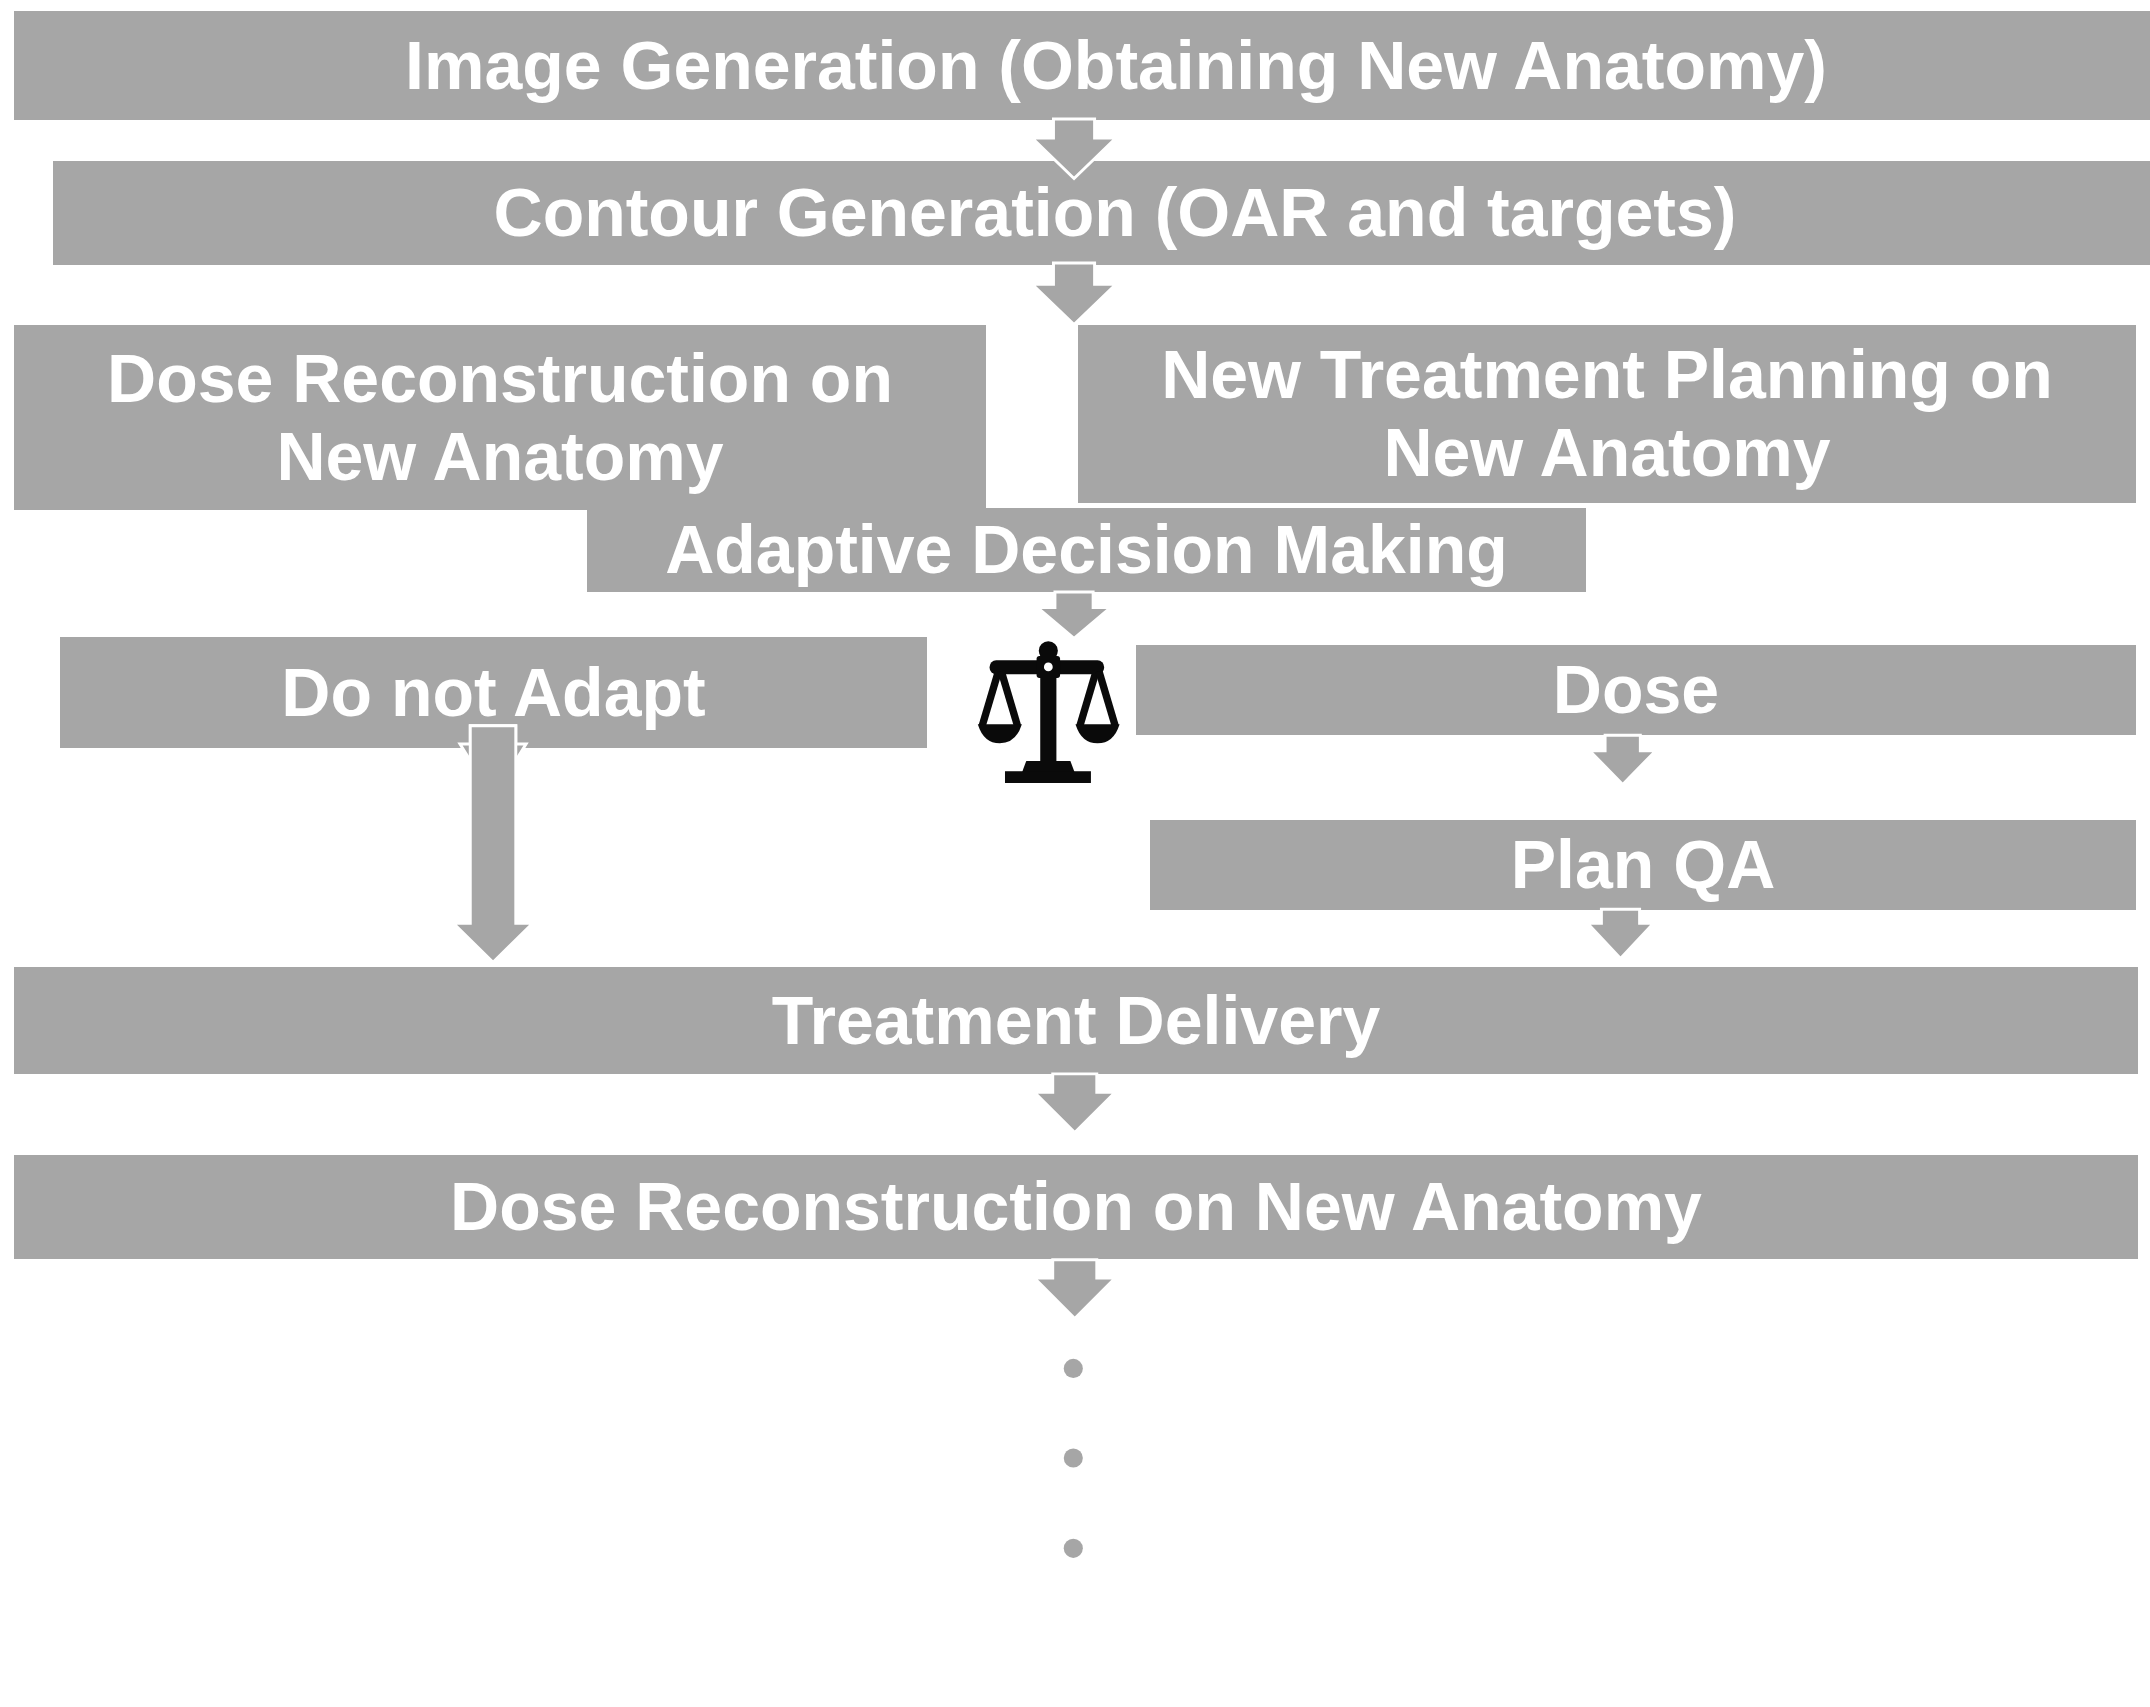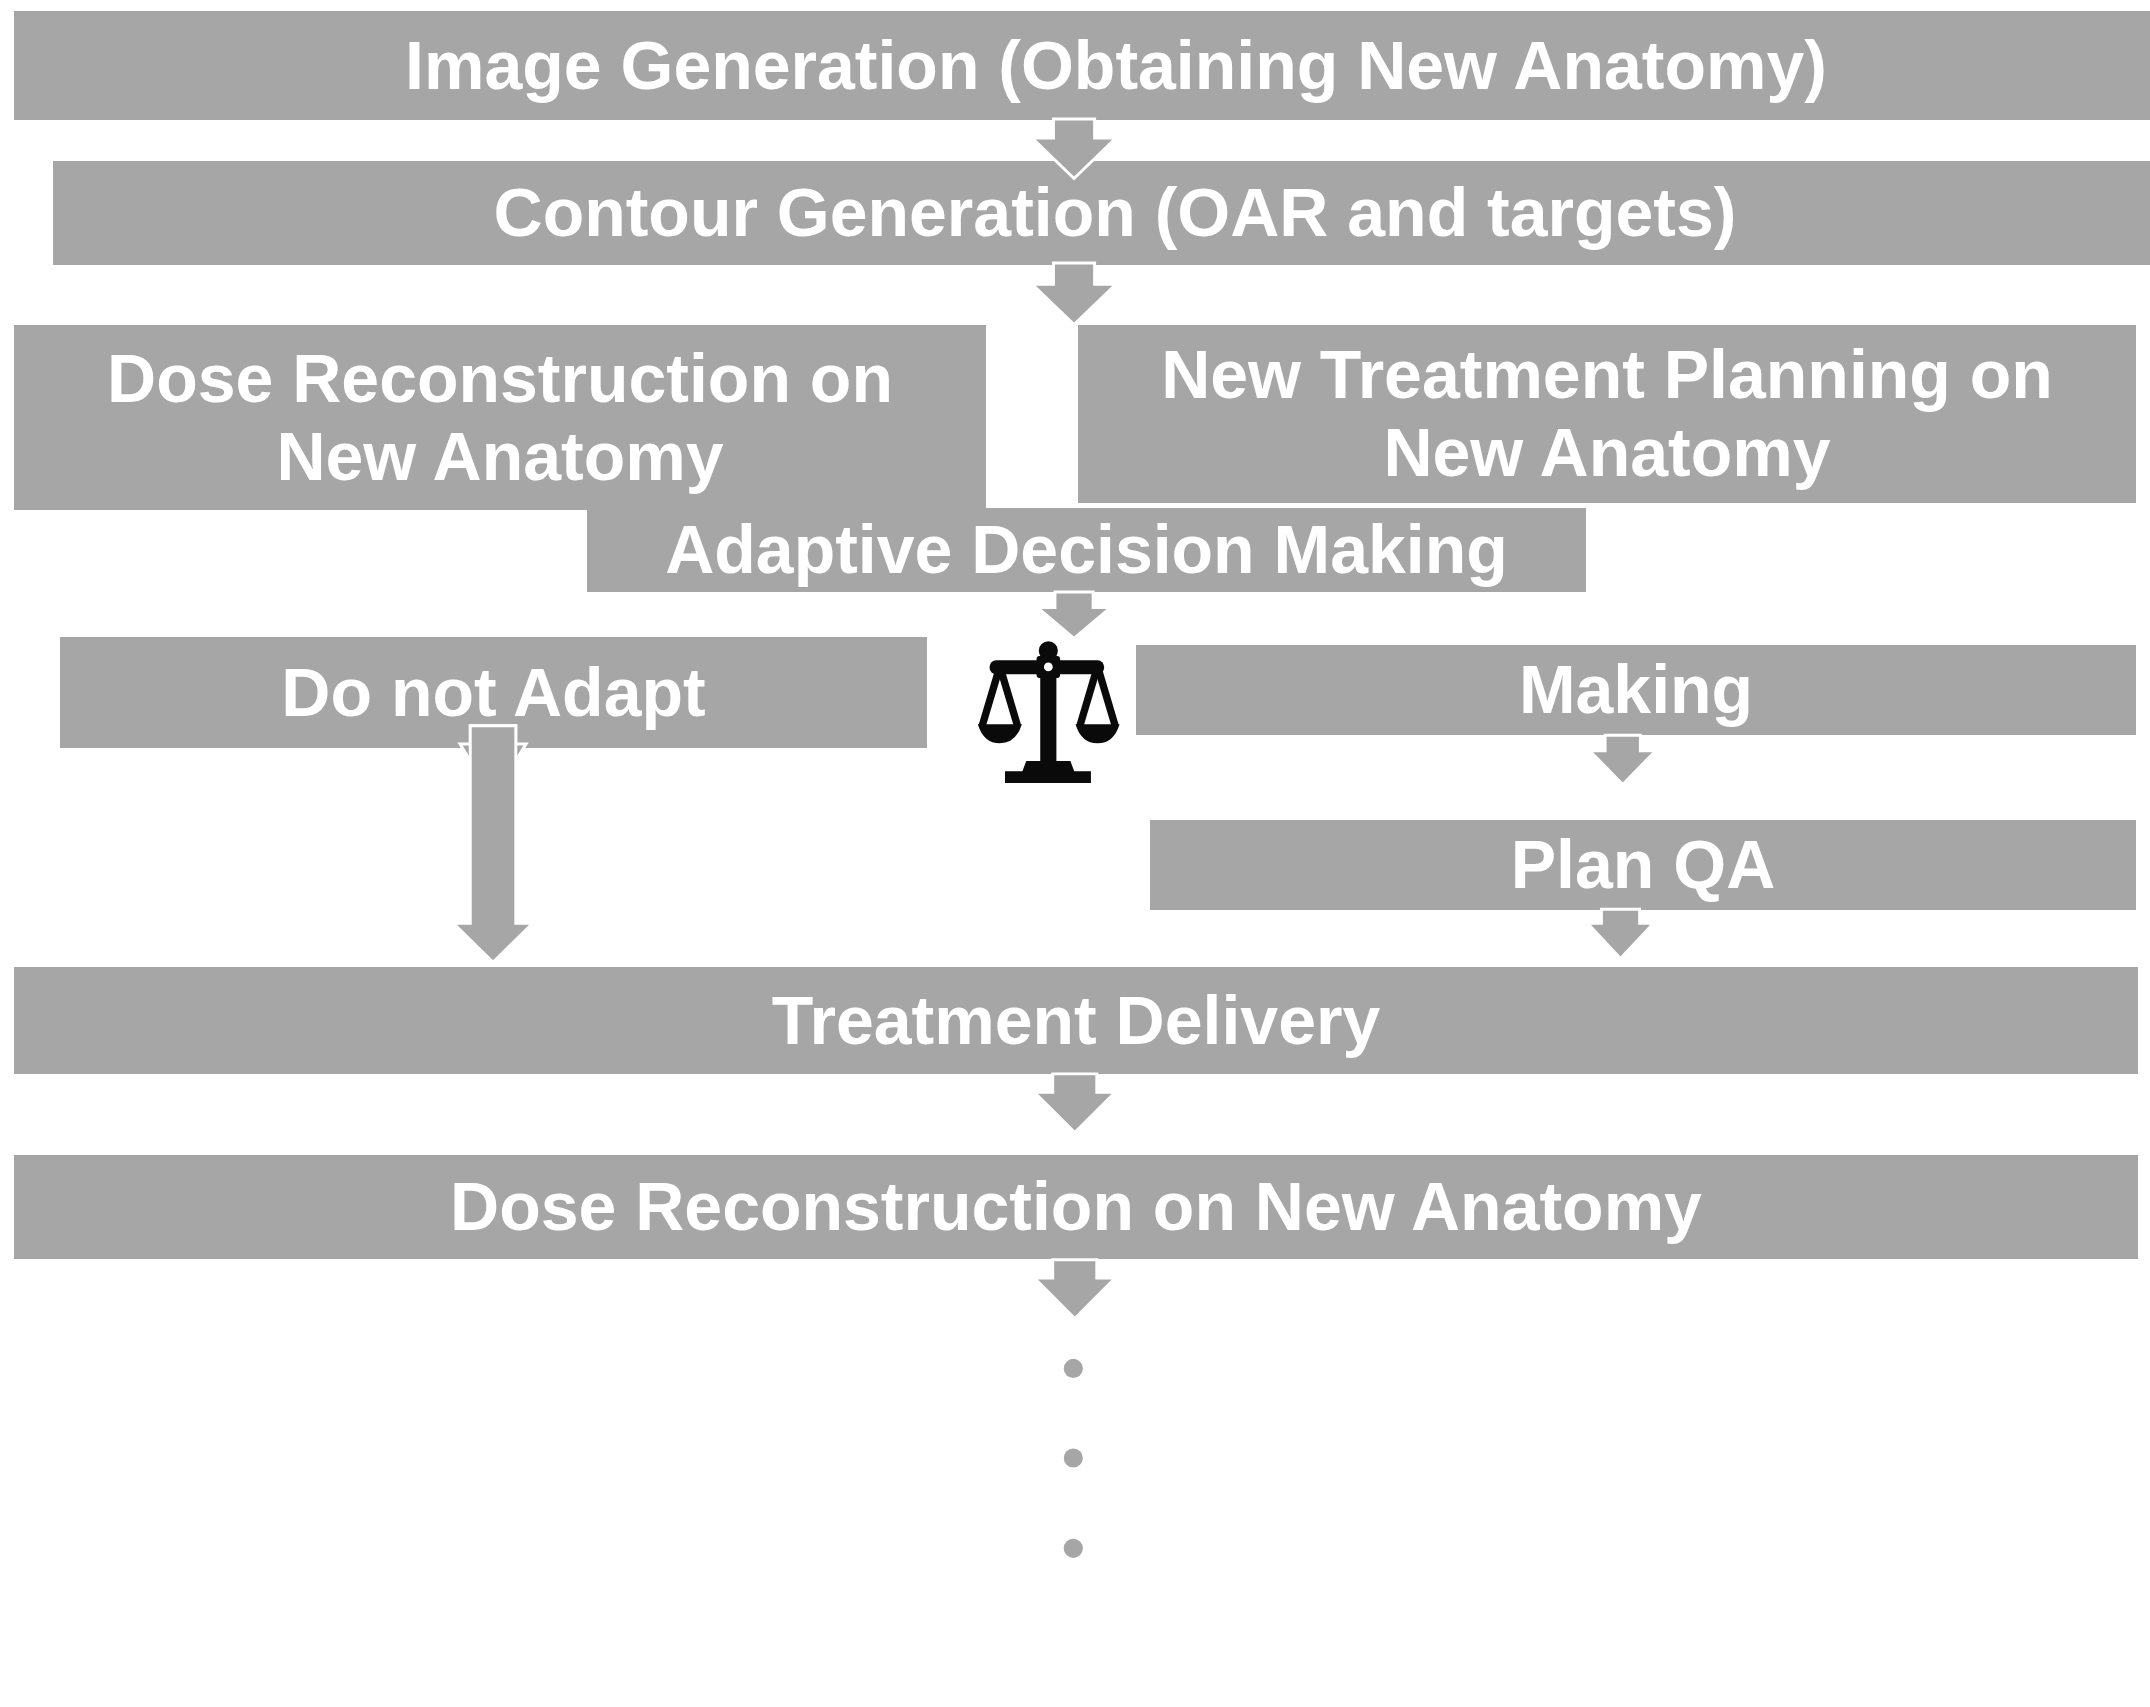--- a/index.html
+++ b/index.html
@@ -40,21 +40,21 @@
   <div class="node" style="left:14px;top:325px;width:972px;height:185px;">Dose Reconstruction on
 New Anatomy</div>
 
   <div class="node" style="left:1078px;top:325px;width:1058px;height:178px;">New Treatment Planning on
 New Anatomy</div>
 
   <div class="node" style="left:587px;top:508px;width:999px;height:84px;text-align:center;">Adaptive Decision Making</div>
 
   <div class="node" style="left:60px;top:637px;width:867px;height:111px;">Do not Adapt</div>
 
-  <div class="node" style="left:1136px;top:645px;width:1000px;height:90px;">Making</div>
+  <div class="node" style="left:1136px;top:645px;width:1000px;height:90px;">Dose</div>
 
   <div class="node" style="left:1150px;top:820px;width:986px;height:90px;">Plan QA</div>
 
   <div class="node" style="left:14px;top:967px;width:2124px;height:107px;">Treatment Delivery</div>
 
   <div class="node" style="left:14px;top:1155px;width:2124px;height:104px;">Dose Reconstruction on New Anatomy</div>
 
 
   <svg id="overlay" width="2151" height="1707" viewBox="0 0 2928 2324">
 

